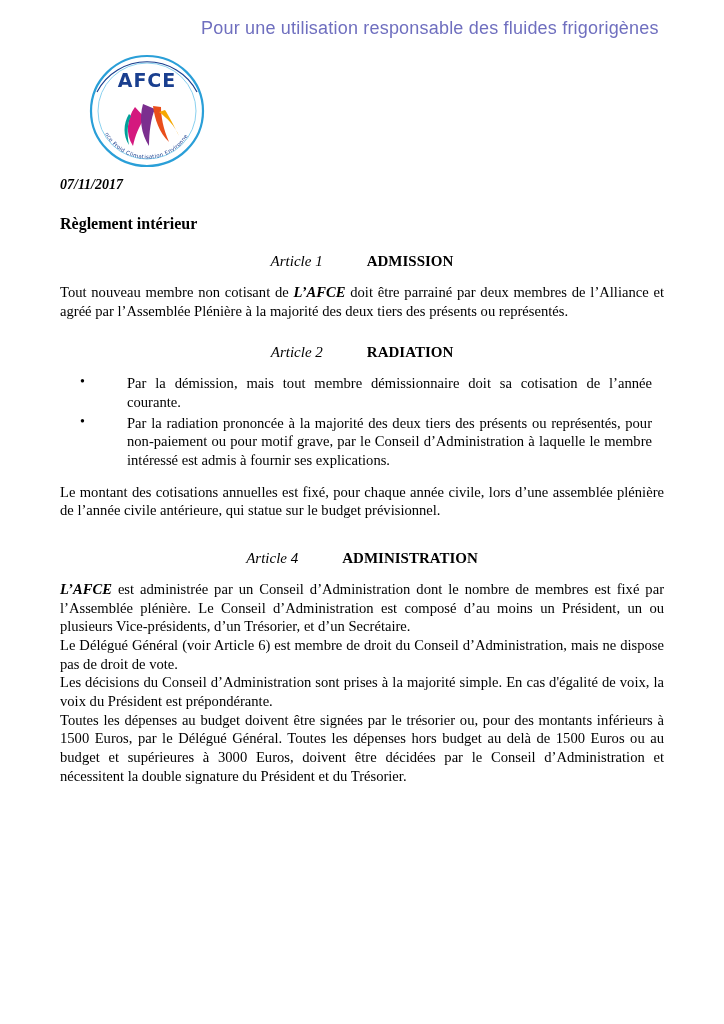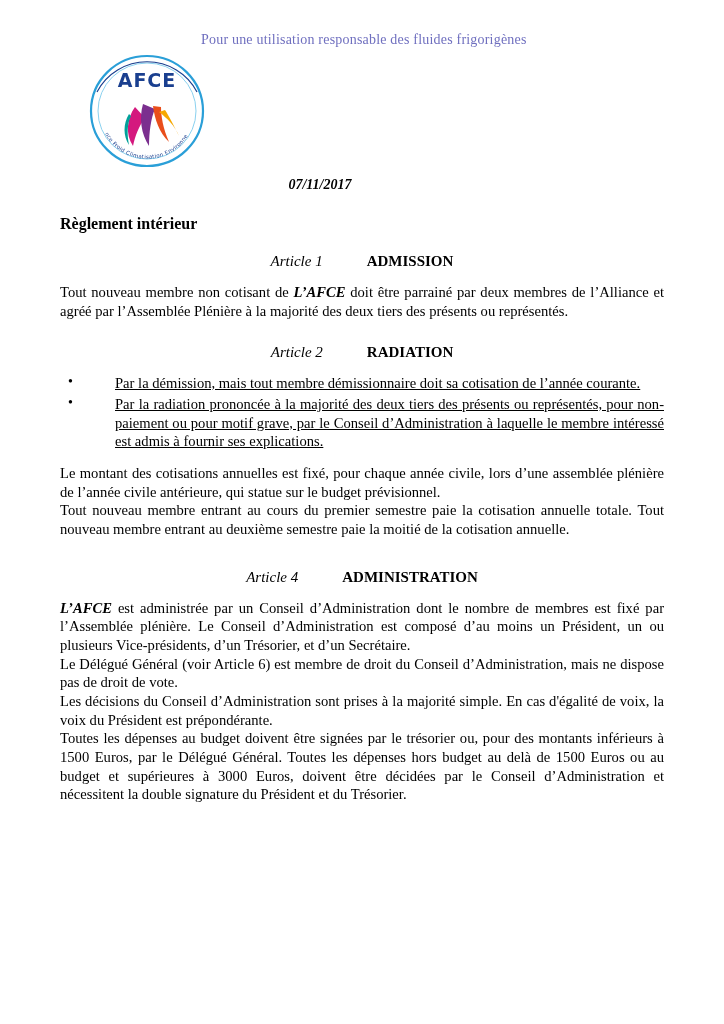--- a/index.html
+++ b/index.html
@@ -34,31 +34,31 @@
     top: 52px;
     width: 128px;
     height: 118px;
   }
   .logo svg {
     display: block;
   }
   .tagline {
     position: absolute;
     left: 141px;
-    top: 32px;
-    font-family: Liberation Serif, serif;
-    font-size: 14px;
+    top: 18px;
+    font-family: Liberation Sans, sans-serif;
+    font-size: 18px;
     color: #6f6fbf;
     letter-spacing: 0.2px;
     white-space: nowrap;
   }
 
   
   .doc-date {
-    text-align: center;
+    text-align: left;
     font-style: italic;
     font-weight: bold;
     font-size: 14px;
     margin-top: 52px;
     margin-right: 84px;
   }
 
   
   .doc-title {
     text-align: left;
@@ -97,23 +97,22 @@
     margin-top: 0;
   }
   .sec {
     margin-top: 13px;
   }
   .bi { font-weight: bold; font-style: italic; }
 
   
   ul.bullets {
     list-style: none;
-    margin: 0;
+    margin: 12px;
     padding: 0;
-    text-decoration: underline;
   }
   ul.bullets li {
     position: relative;
     font-size: 14.6px;
     line-height: 1.28;
     text-align: justify;
     padding-left: 55px;
     margin-top: 2px;
   }
   ul.bullets li::before {
@@ -173,21 +172,20 @@
   </div>
   <div class="sec">
     <ul class="bullets">
       <li>Par la démission, mais tout membre démissionnaire doit sa cotisation de l’année courante.</li>
       <li>Par la radiation prononcée à la majorité des deux tiers des présents ou représentés, pour non-paiement ou pour motif grave, par le Conseil d’Administration à laquelle le membre intéressé est admis à fournir ses explications.</li>
     </ul>
   </div>
 
   <div class="sec">
     <p class="body tight">Le montant des cotisations annuelles est fixé, pour chaque année civile, lors d’une assemblée plénière de l’année civile antérieure, qui statue sur le budget prévisionnel.</p>
-    <p class="body tight">Tout nouveau membre entrant au cours du premier semestre paie la cotisation annuelle totale. Tout nouveau membre entrant au deuxième semestre paie la moitié de la cotisation annuelle.</p>
   </div>
 
   <div class="article-head" style="margin-top:30px">
     <span class="num">Article 4</span><span class="name">ADMINISTRATION</span>
   </div>
   <div class="sec">
     <p class="body tight"><span class="bi">L’AFCE</span> est administrée par un Conseil d’Administration dont le nombre de membres est fixé par l’Assemblée plénière. Le Conseil d’Administration est composé d’au moins un Président, un ou plusieurs Vice-présidents, d’un Trésorier, et d’un Secrétaire.</p>
     <p class="body tight">Le Délégué Général (voir Article 6) est membre de droit du Conseil d’Administration, mais ne dispose pas de droit de vote.</p>
     <p class="body tight">Les décisions du Conseil d’Administration sont prises à la majorité simple. En cas d'égalité de voix, la voix du Président est prépondérante.</p>
     <p class="body tight">Toutes les dépenses au budget doivent être signées par le trésorier ou, pour des montants inférieurs à 1500 Euros, par le Délégué Général. Toutes les dépenses hors budget au delà de 1500 Euros ou au budget et supérieures à 3000 Euros, doivent être décidées par le Conseil d’Administration et nécessitent la double signature du Président et du Trésorier.</p>

